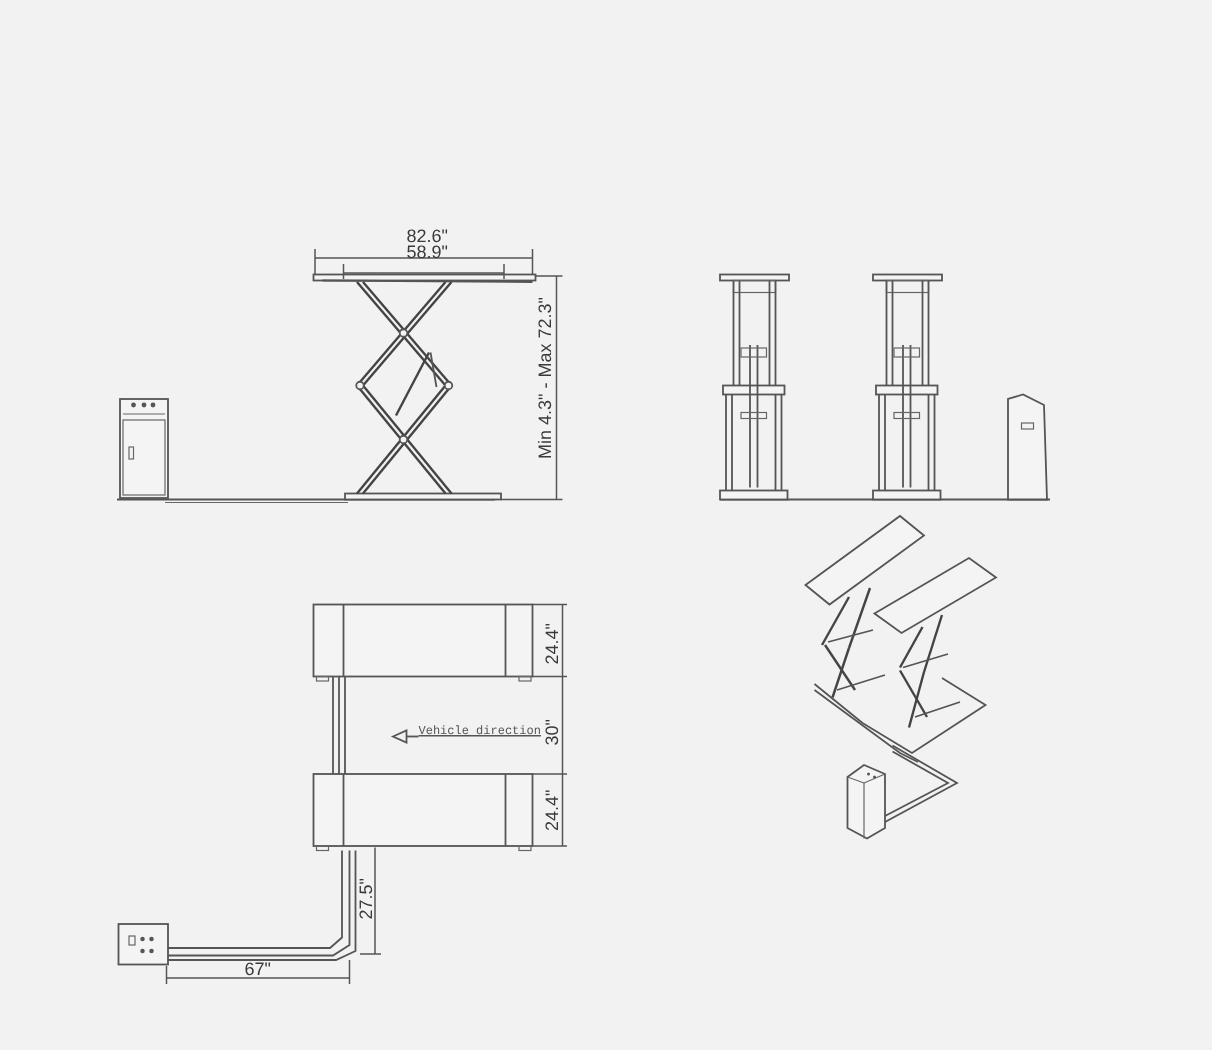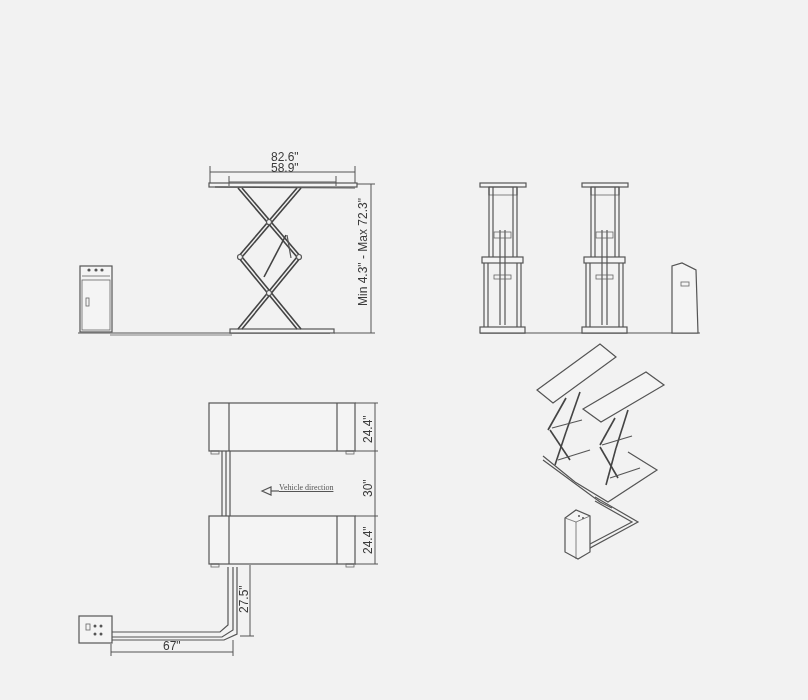--- a/index.html
+++ b/index.html
@@ -183,21 +183,21 @@
     <line class="dim" x1="233" y1="640" x2="233" y2="656"></line>
 
     <path class="ln" d="M262 491 L271 487 L271 495 Z"></path>
     <line class="ln" x1="271" y1="491" x2="279" y2="491"></line>
   </svg>
   <span class="lbl vlbl" style="left:362px; top:443px;">24.4"</span>
   <span class="lbl vlbl" style="left:362px; top:497px;">30"</span>
   <span class="lbl vlbl" style="left:362px; top:554px;">24.4"</span>
   <span class="lbl vlbl" style="left:238px; top:613px;">27.5"</span>
   <span class="lbl" style="left:163px; top:640px;">67"</span>
-  <span class="vd" style="left:279px; top:483px;font-family:Liberation Serif, serif;">Vehicle direction</span>
+  <span class="vd" style="left:279px; top:483px;">Vehicle direction</span>
 
   <svg width="808" height="700">
 
     <path class="fillw" d="M537 390 L600 344 L616 357 L553 403 Z"></path>
     <path class="fillw" d="M583 409 L646 372 L664 385 L601 422 Z"></path>
 
     <g>
       <line class="lnd" x1="566" y1="398" x2="548" y2="430"></line>
       <line class="lnd" x1="580" y1="392" x2="566" y2="432"></line>
       <line class="lnd" x1="550" y1="430" x2="570" y2="460"></line>

